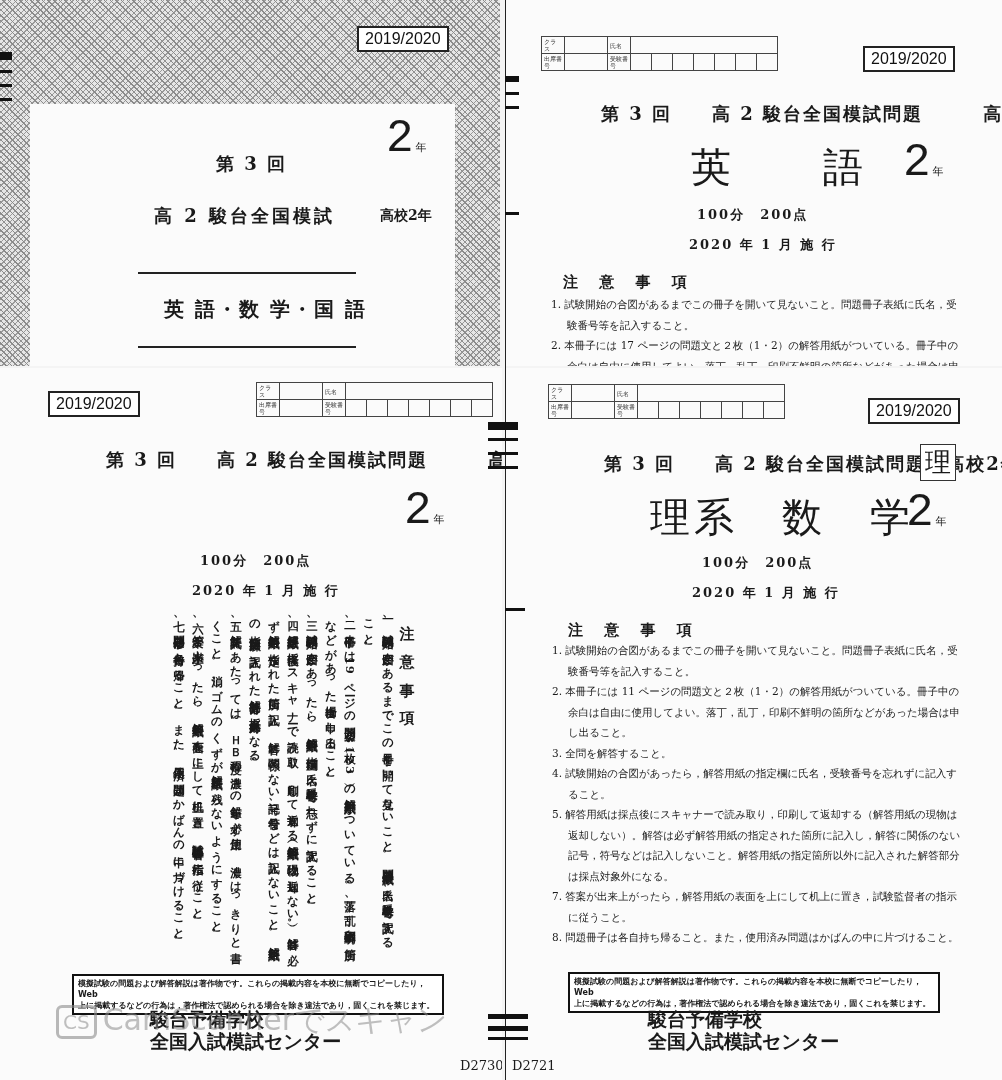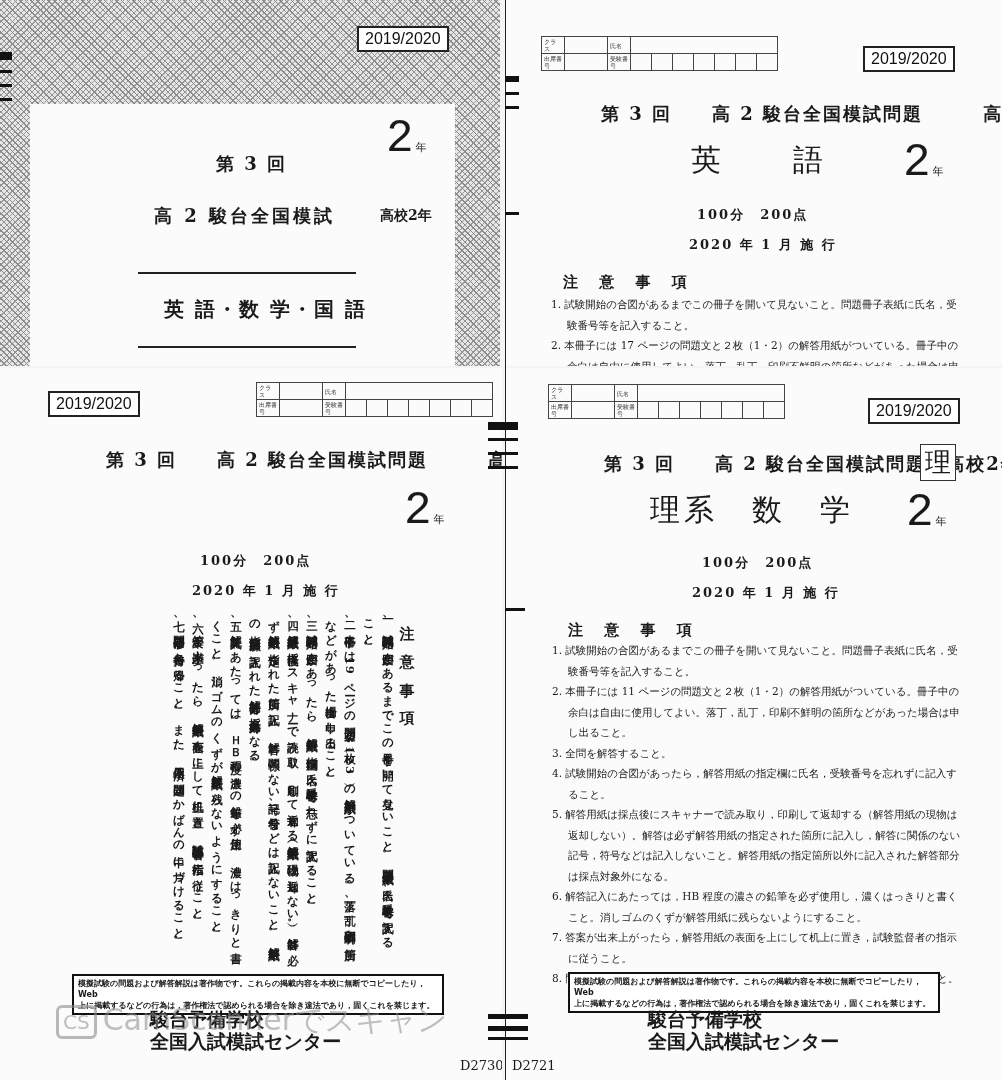--- a/index.html
+++ b/index.html
@@ -6,21 +6,21 @@
   body{width:1002px;height:1080px;position:relative;overflow:hidden;background:#f4f4f4;font-family:"DejaVu Serif","Liberation Serif",serif;color:#1a1a1a;}
   .sheet{position:absolute;background:#fbfbfb;overflow:hidden;}
   .hatch{background-color:#e6e6e6;background-image:repeating-linear-gradient(45deg,#8a8a8a 0 1px,transparent 1px 4px),repeating-linear-gradient(-45deg,#9a9a9a 0 1px,transparent 1px 4px);}
   .year-badge{position:absolute;border:2px solid #222;background:#fff;font-family:"Liberation Sans","DejaVu Sans",sans-serif;font-size:16px;line-height:20px;padding:1px 6px;color:#111;}
   .idtable{position:absolute;border-collapse:collapse;font-size:6px;color:#333;font-family:"DejaVu Sans",sans-serif;}
   .idtable td{border:1px solid #444;padding:0 2px;height:16px;}
   .idtable td.lbl{width:18px;line-height:7px;}
   .idtable td.blank{width:38px;}
   .idtable td.cell{width:16px;}
   .header-line{position:absolute;font-size:18px;white-space:nowrap;letter-spacing:2px;font-weight:bold;}
-  .big-title{position:absolute;font-size:30px;white-space:nowrap;letter-spacing:4px;text-align:right;}
+  .big-title{position:absolute;font-size:40px;white-space:nowrap;letter-spacing:4px;text-align:right;}
   .grade{position:absolute;font-size:46px;line-height:50px;font-family:Liberation Mono, monospace;text-align:center;}
   .grade small{font-size:11px;margin-left:2px;}
   .meta{position:absolute;font-size:13px;font-weight:bold;white-space:nowrap;letter-spacing:2px;}
   .notes-title{position:absolute;font-size:15px;letter-spacing:8px;font-weight:bold;}
   .notes-list{position:absolute;font-size:10.5px;line-height:20.5px;margin:0;padding:0;list-style:none;}
   .notes-list li{padding-left:16px;text-indent:-16px;}
   .vertical-notes{position:absolute;writing-mode:vertical-rl;font-size:11.5px;line-height:19px;letter-spacing:1px;font-weight:bold;}
   .vertical-notes .vt{font-size:15px;letter-spacing:12px;margin-left:10px;}
   .copyright{position:absolute;border:2px solid #111;font-size:8px;line-height:11px;padding:2px 4px;font-weight:bold;font-family:"DejaVu Sans",sans-serif;background:#fff;}
   .publisher{position:absolute;text-align:left;font-family:"DejaVu Sans",sans-serif;font-weight:bold;font-size:19px;line-height:22px;}
@@ -166,21 +166,20 @@
   <div class="grade" style="left:400px;top:120px;"><span>2</span><small>年</small></div>
   <div class="meta" style="left:196px;top:186px;">100分　200点</div>
   <div class="meta" style="left:186px;top:216px;">2020 年 1 月 施 行</div>
   <div class="notes-title" style="left:62px;top:253px;">注 意 事 項</div>
   <ul class="notes-list" style="left:46px;top:272px;width:410px;">
     <li>1. 試験開始の合図があるまでこの冊子を開いて見ないこと。問題冊子表紙に氏名，受験番号等を記入すること。</li>
     <li>2. 本冊子には 11 ページの問題文と２枚（1・2）の解答用紙がついている。冊子中の余白は自由に使用してよい。落丁，乱丁，印刷不鮮明の箇所などがあった場合は申し出ること。</li>
     <li>3. 全問を解答すること。</li>
     <li>4. 試験開始の合図があったら，解答用紙の指定欄に氏名，受験番号を忘れずに記入すること。</li>
     <li>5. 解答用紙は採点後にスキャナーで読み取り，印刷して返却する（解答用紙の現物は返却しない）。解答は必ず解答用紙の指定された箇所に記入し，解答に関係のない記号，符号などは記入しないこと。解答用紙の指定箇所以外に記入された解答部分は採点対象外になる。</li>
-    <li>6. 解答記入にあたっては，HB 程度の濃さの鉛筆を必ず使用し，濃くはっきりと書くこと。消しゴムのくずが解答用紙に残らないようにすること。</li>
     <li>7. 答案が出来上がったら，解答用紙の表面を上にして机上に置き，試験監督者の指示に従うこと。</li>
     <li>8. 問題冊子は各自持ち帰ること。また，使用済み問題はかばんの中に片づけること。</li>
   </ul>
   <div class="copyright" style="left:62px;top:604px;width:360px;">
     <div>模擬試験の問題および解答解説は著作物です。これらの掲載内容を本校に無断でコピーしたり，Web</div>
       <div>上に掲載するなどの行為は，著作権法で認められる場合を除き違法であり，固くこれを禁じます。</div>
   </div>
   <div class="publisher" style="left:142px;top:640px;width:220px;">
     <div>駿台予備学校</div>
       <div>全国入試模試センター</div>

